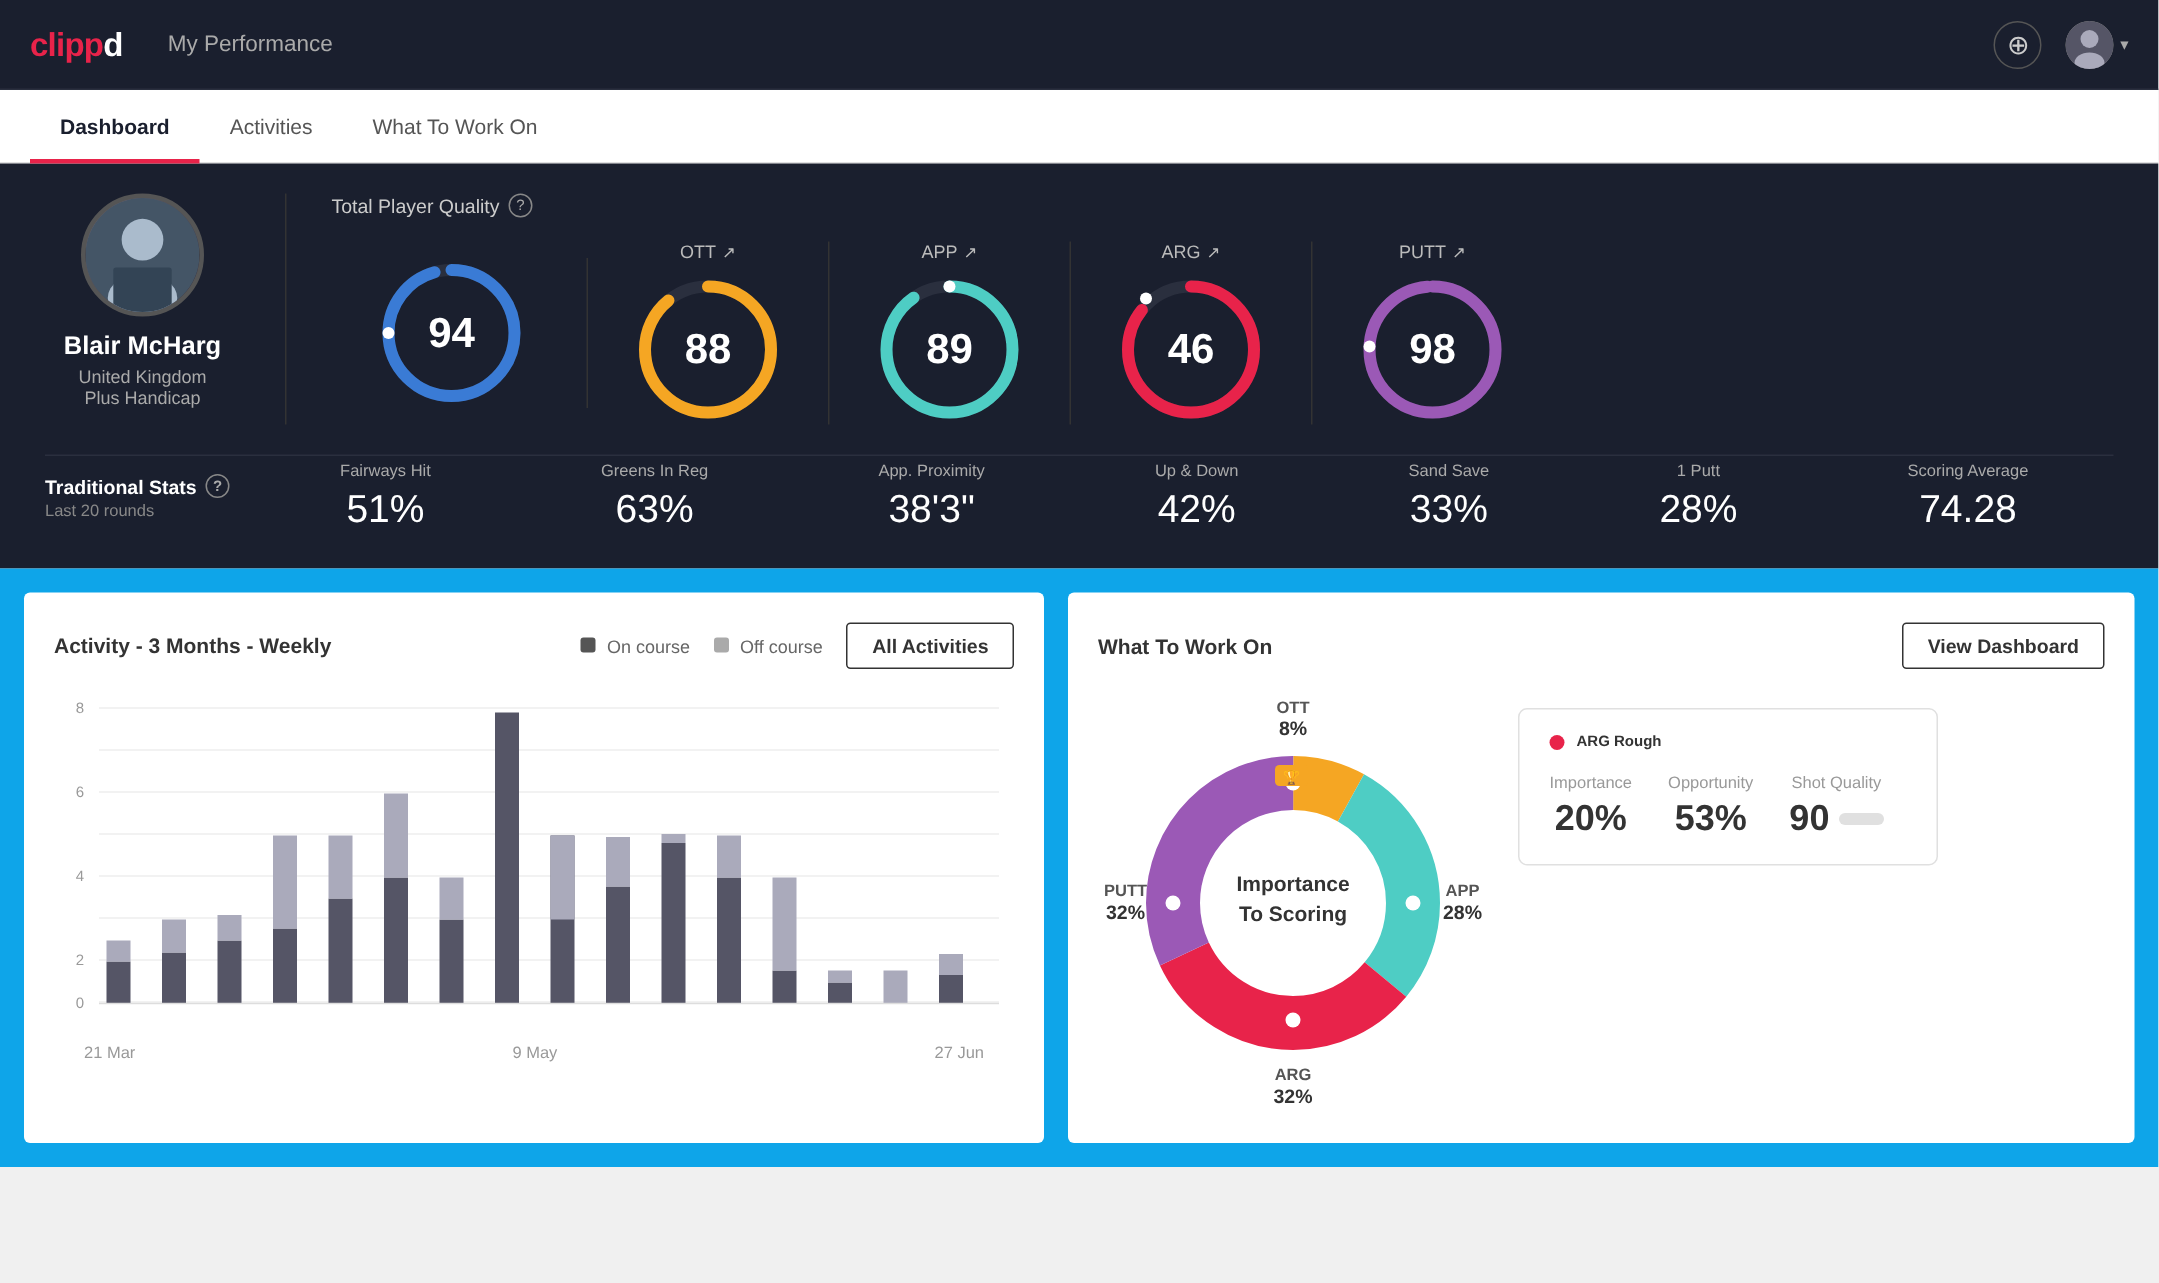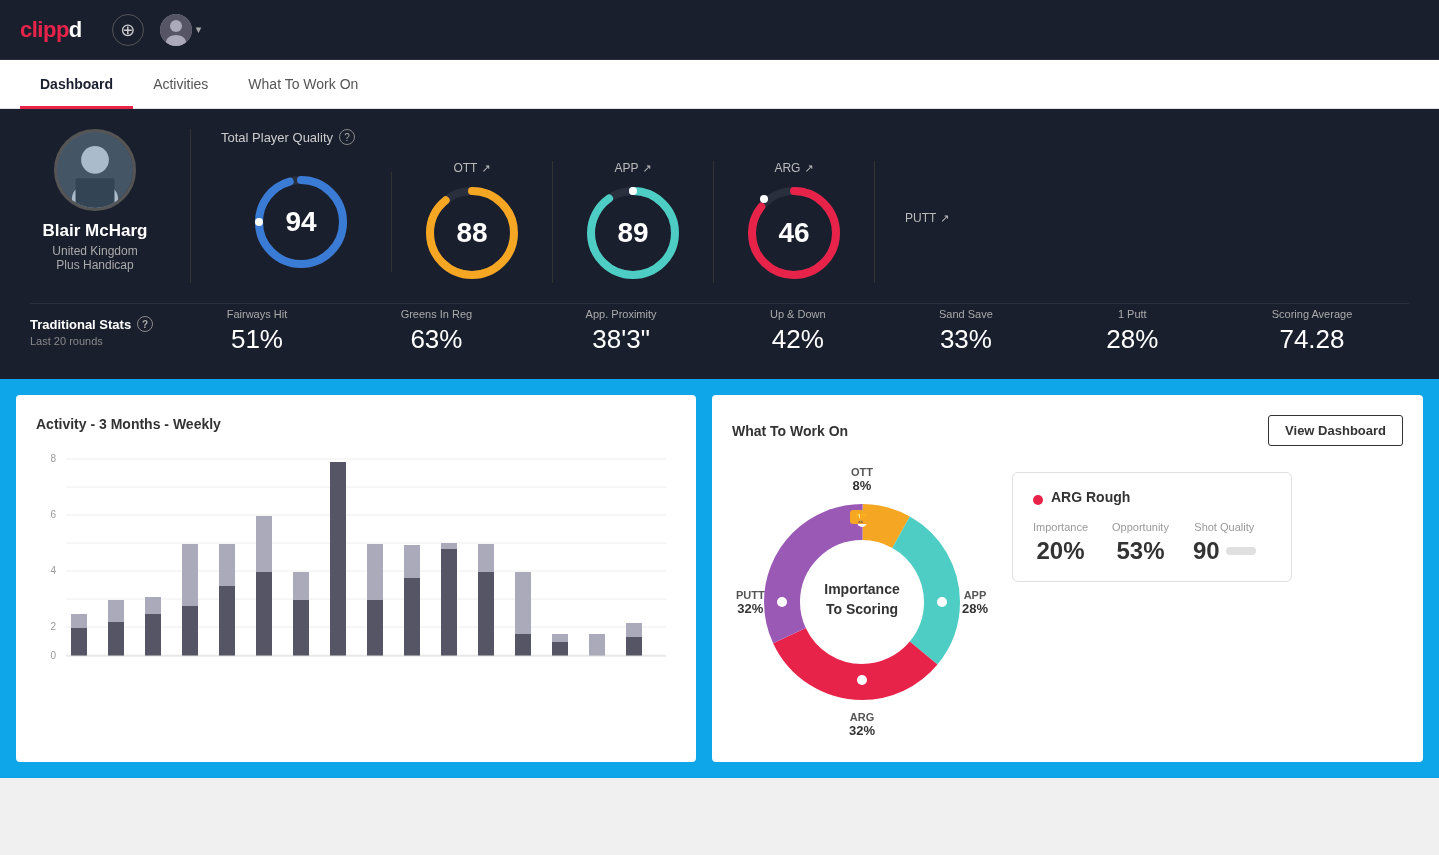--- a/index.html
+++ b/index.html
@@ -342,25 +342,25 @@
       flex-shrink: 0;
     }
 
     .info-card {
       border: 1px solid #e0e0e0;
       border-radius: 6px;
       padding: 16px 20px;
       min-width: 280px;
     }
     .info-card-title {
-      font-size: 14px;
+      font-size: 10px;
       font-weight: 600;
       color: #333;
       display: flex;
-      align-items: flex-end;
+      align-items: center;
       gap: 8px;
       margin-bottom: 16px;
     }
     .red-dot {
       width: 10px;
       height: 10px;
       border-radius: 50%;
       background: #e8234a;
       flex-shrink: 0;
     }
@@ -395,20 +395,21 @@
       border-radius: 4px;
     }
   </style>
 </head>
 <body>
 
 <div class="header">
   <div class="logo">
     <span class="logo-text">clipp<span>d</span></span>
   </div>
+  <span class="header-title">My Performance</span>
   <div class="header-actions">
     <button class="header-btn">
       <span>⊕</span>
     </button>
     <button class="avatar-btn">
       <div class="avatar-circle">
         <svg width="32" height="32" viewBox="0 0 32 32">
             <circle cx="16" cy="16" r="16" fill="#556"></circle>
             <circle cx="16" cy="12" r="6" fill="#aab"></circle>
             <ellipse cx="16" cy="28" rx="10" ry="7" fill="#aab"></ellipse>
@@ -505,20 +506,28 @@
             </svg>
             <div class="gauge-value">46</div>
           </div>
         </div>
 
         <div class="gauge-item">
           <div class="gauge-label">
             <span>PUTT</span>
             <span class="arrow">↗</span>
           </div>
+          <div class="gauge-circle">
+            <svg width="100" height="100" viewBox="0 0 100 100">
+              <circle cx="50" cy="50" r="42" fill="none" stroke="#2a2f3e" stroke-width="8"></circle>
+              <circle cx="50" cy="50" r="42" fill="none" stroke="#9b59b6" stroke-width="8" stroke-dasharray="260 264" stroke-dashoffset="0" stroke-linecap="round"></circle>
+              <circle cx="52" cy="8" r="4" fill="#fff"></circle>
+            </svg>
+            <div class="gauge-value">98</div>
+          </div>
         </div>
       </div>
     </div>
   </div>
 
   <div class="trad-stats">
     <div class="trad-label">
       <div class="trad-label-title">
         <span>Traditional Stats</span>
         <span class="help-icon">?</span>
@@ -557,20 +566,33 @@
     </div>
   </div>
 </div>
 
 <div class="bottom-panels">
 
   <div class="panel" style="max-width:680px;">
     <div class="panel-header">
       <div>
         <span class="panel-title">Activity - 3 Months - Weekly</span>
+      </div>
+      <div style="display:flex;align-items:center;gap:16px;">
+        <div class="legend">
+          <span>
+            <span class="legend-dot" style="background:#555;"></span>
+            <span>On course</span>
+          </span>
+          <span>
+            <span class="legend-dot" style="background:#aaa;"></span>
+            <span>Off course</span>
+          </span>
+        </div>
+        <button class="btn-outline">All Activities</button>
       </div>
     </div>
     <div class="chart-area">
       <svg class="chart-svg" viewBox="0 0 640 230" preserveAspectRatio="none">
 
         <line x1="30" y1="10" x2="630" y2="10" stroke="#eee" stroke-width="1"></line>
         <line x1="30" y1="38" x2="630" y2="38" stroke="#eee" stroke-width="1"></line>
         <line x1="30" y1="66" x2="630" y2="66" stroke="#eee" stroke-width="1"></line>
         <line x1="30" y1="94" x2="630" y2="94" stroke="#eee" stroke-width="1"></line>
         <line x1="30" y1="122" x2="630" y2="122" stroke="#eee" stroke-width="1"></line>
@@ -625,20 +647,25 @@
         <rect x="516" y="193" width="16" height="14" fill="#556"></rect>
         <rect x="516" y="185" width="16" height="8" fill="#aab"></rect>
 
         <rect x="553" y="185" width="16" height="22" fill="#aab"></rect>
 
         <rect x="590" y="188" width="16" height="19" fill="#556"></rect>
         <rect x="590" y="174" width="16" height="14" fill="#aab"></rect>
 
         <line x1="30" y1="207" x2="630" y2="207" stroke="#ddd" stroke-width="1"></line>
       </svg>
+    </div>
+    <div class="chart-x-labels">
+      <span>21 Mar</span>
+      <span>9 May</span>
+      <span>27 Jun</span>
     </div>
   </div>
 
   <div class="panel" style="flex:1;">
     <div class="panel-header">
       <span class="panel-title">What To Work On</span>
       <button class="btn-outline">View Dashboard</button>
     </div>
     <div class="what-panel">
 

